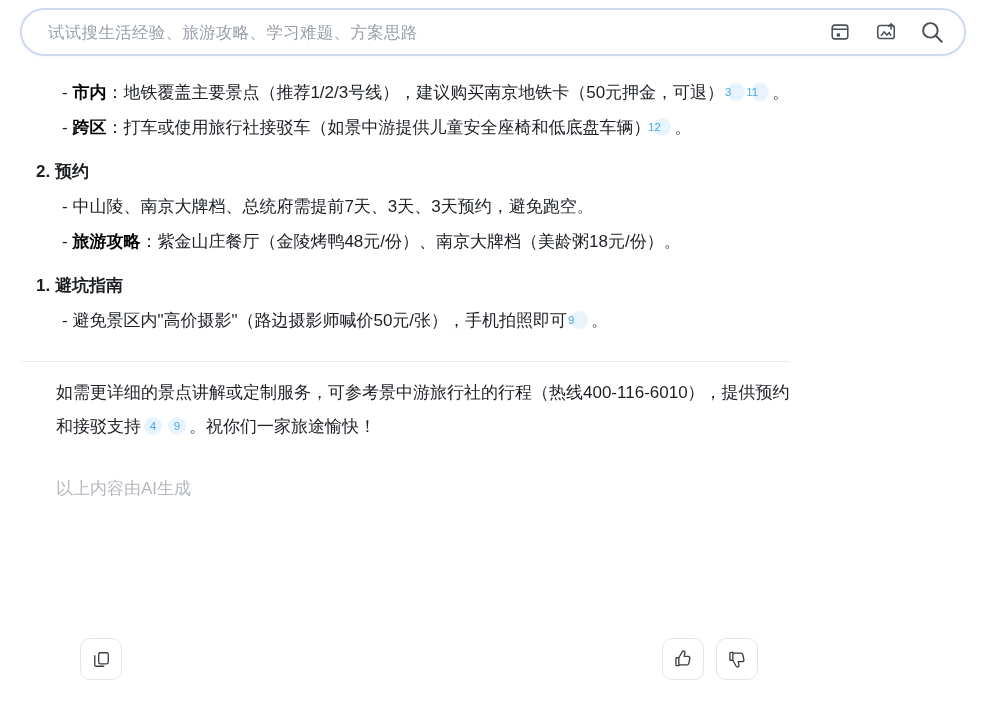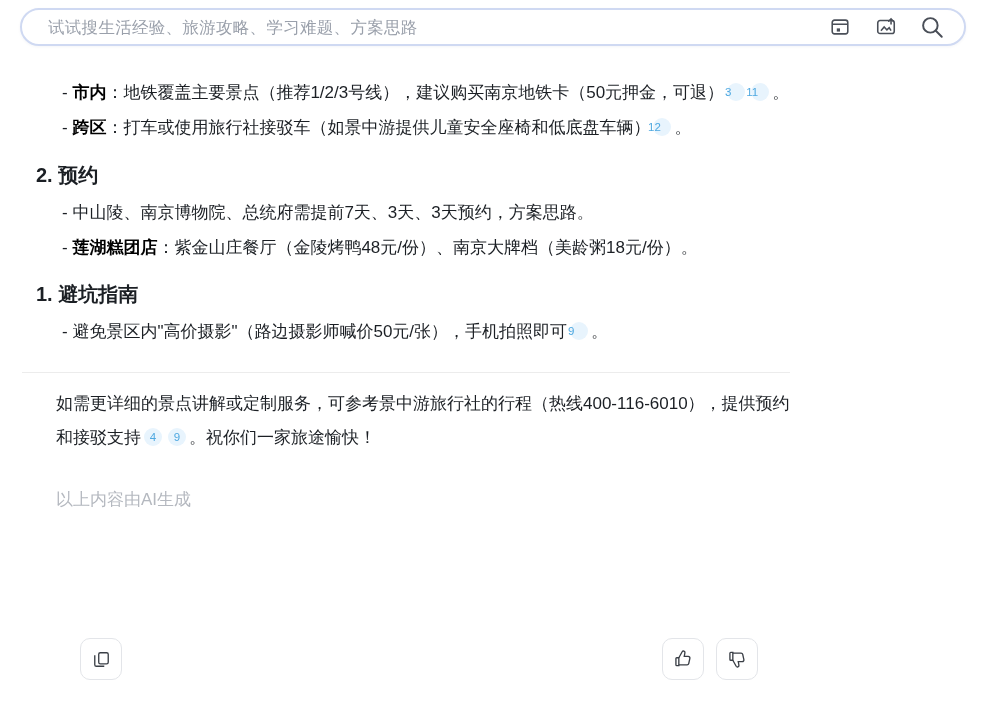--- a/index.html
+++ b/index.html
@@ -25,21 +25,21 @@
     position: absolute;
     top: 0;
     left: 0;
     width: 986px;
     height: 66px;
     background: #ffffff;
     padding: 8px 20px 0 20px;
   }
   .searchbar {
     position: relative;
-    height: 38px;
+    height: 48px;
     border: 2px solid #cfd9f2;
     border-radius: 25px;
     background: #ffffff;
     display: flex;
     align-items: center;
     padding: 0 18px 0 24px;
     box-shadow: 0 1px 3px rgba(40,60,120,0.05);
   }
   .search-input {
     flex: 1;
@@ -89,21 +89,21 @@
 
   .answer-body {
     font-size: 17px;
     line-height: 2.0;
     color: #1b1f24;
     padding-right: 160px;
   }
 
   
   .sec-head {
-    font-size: 20px;
+    font-size: 17px;
     font-weight: bold;
     color: #1b1f24;
     margin: 10px 0 2px 14px;
     line-height: 1.9;
   }
   .bullet {
     margin-left: 56px;
     text-indent: -16px;
     font-size: 17px;
     line-height: 2.05;
@@ -231,25 +231,25 @@
         <div class="bullet">
           <span class="dash">- </span><span class="b">市内</span><span>：地铁覆盖主要景点（推荐1/2/3号线），建议购买南京地铁卡（50元押金，可退）</span><span class="ref">3</span><span class="ref">11</span><span>。</span>
         </div>
 
         <div class="bullet">
           <span class="dash">- </span><span class="b">跨区</span><span>：打车或使用旅行社接驳车（如景中游提供儿童安全座椅和低底盘车辆）</span><span class="ref">12</span><span>。</span>
         </div>
 
         <div class="sec-head">2. 预约</div>
         <div class="bullet">
-          <span class="dash">- </span><span>中山陵、南京博物院、总统府需提前7天、3天、3天预约，方案思路。</span>
-        </div>
-
-        <div class="bullet">
-          <span class="dash">- </span><span class="b">莲湖糕团店</span><span>：紫金山庄餐厅（金陵烤鸭48元/份）、南京大牌档（美龄粥18元/份）。</span>
+          <span class="dash">- </span><span>中山陵、南京大牌档、总统府需提前7天、3天、3天预约，避免跑空。</span>
+        </div>
+
+        <div class="bullet">
+          <span class="dash">- </span><span class="b">旅游攻略</span><span>：紫金山庄餐厅（金陵烤鸭48元/份）、南京大牌档（美龄粥18元/份）。</span>
         </div>
 
         <div class="sec-head">1. 避坑指南</div>
         <div class="bullet">
           <span class="dash">- </span><span>避免景区内"高价摄影"（路边摄影师喊价50元/张），手机拍照即可</span><span class="ref">9</span><span>。</span>
         </div>
 
         <hr class="divider">
 
         <div class="closing">

